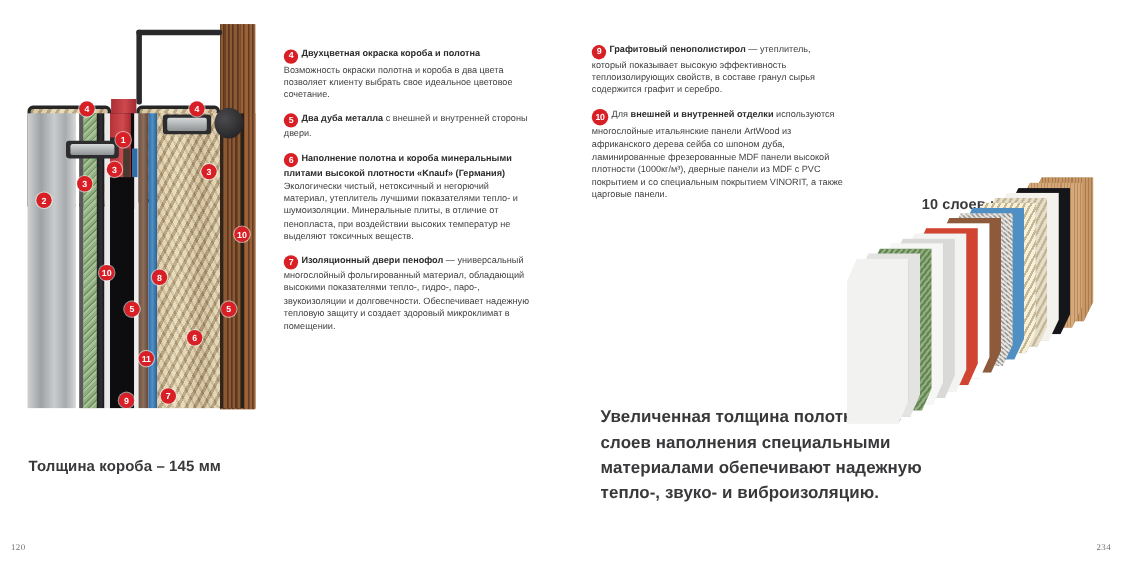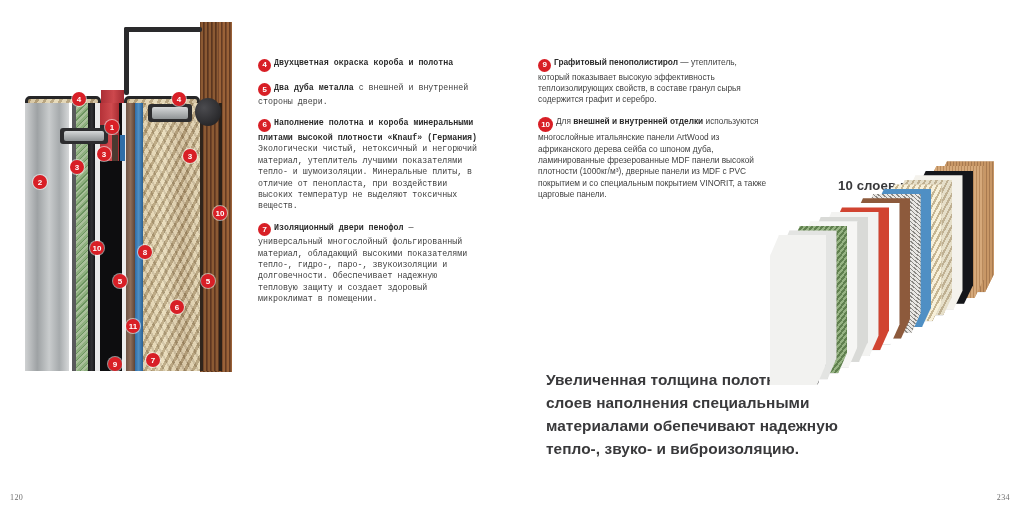--- a/index.html
+++ b/index.html
@@ -16,22 +16,22 @@
     width:13px;height:13px;border-radius:50%;
     background:#d81f26;color:#fff;
     font-size:8px;font-weight:bold;line-height:1;
     vertical-align:-2px;margin-right:3px;
     letter-spacing:-0.3px;
   }
   .badge.w2{width:15px;height:15px;font-size:8px;vertical-align:-3px;}
 
   
   .col{position:absolute;font-size:8.3px;line-height:11.4px;color:#3f3f3f;}
-  .col1{left:258px;top:57px;width:224px;font-family:Liberation Mono, monospace;}
-  .col2{left:538px;top:57px;width:232px;}
+  .col1{left:258px;top:43px;width:224px;}
+  .col2{left:538px;top:39px;width:232px;}
   .para{margin:0 0 10px 0;}
   .para:last-child{margin-bottom:0;}
   .para .hd{font-weight:bold;color:#2b2b2b;}
 
   
   .caption-left{
     position:absolute;left:26px;top:413px;width:260px;
     font-size:13.6px;font-weight:bold;line-height:21px;color:#39393b;
     letter-spacing:0.1px;
   }
@@ -190,21 +190,21 @@
         <div class="mk" style="left: 138px; top: 245px;">8</div>
         <div class="mk" style="left: 170px; top: 300px;">6</div>
         <div class="mk" style="left: 126px; top: 319px;">11</div>
         <div class="mk" style="left: 108px; top: 357px;">9</div>
         <div class="mk" style="left: 146px; top: 353px;">7</div>
       </div>
   </div>
 
   <div class="col col1">
     <p class="para">
-      <span class="badge">4</span><span class="hd">Двухцветная окраска короба и полотна</span><br>
+      <span class="badge">4</span><span class="hd">Двухцветная окраска короба и полотна</span><br><span>Возможность окраски полотна и короба в два цвета позволяет клиенту выбрать свое идеальное цветовое сочетание.</span>
     </p>
     <p class="para">
       <span class="badge">5</span><span class="hd">Два дуба металла</span><span> с внешней и внутренней стороны двери.</span>
     </p>
     <p class="para">
       <span class="badge">6</span><span class="hd">Наполнение полотна и короба минеральными плитами высокой плотности «Knauf» (Германия)</span><br><span>Экологически чистый, нетоксичный и негорючий материал, утеплитель лучшими показателями тепло- и шумоизоляции. Минеральные плиты, в отличие от пенопласта, при воздействии высоких температур не выделяют токсичных веществ.</span>
     </p>
     <p class="para">
       <span class="badge">7</span><span class="hd">Изоляционный двери пенофол</span><span> — универсальный многослойный фольгированный материал, обладающий высокими показателями тепло-, гидро-, паро-, звукоизоляции и долговечности. Обеспечивает надежную тепловую защиту и создает здоровый микроклимат в помещении.</span>
     </p>
@@ -213,20 +213,21 @@
   <div class="col col2">
     <p class="para">
       <span class="badge">9</span><span class="hd">Графитовый пенополистирол</span><span> — утеплитель, который показывает высокую эффективность теплоизолирующих свойств, в составе гранул сырья содержится графит и серебро.</span>
     </p>
     <p class="para">
       <span class="badge w2">10</span><span>Для </span><span class="hd">внешней и внутренней отделки</span><span> используются многослойные итальянские панели ArtWood из африканского дерева сейба со шпоном дуба, ламинированные фрезерованные MDF панели высокой плотности (1000кг/м³), дверные панели из MDF с PVC  покрытием и со специальным покрытием VINORIT, а также царговые панели.</span>
     </p>
   </div>
 
   <div class="caption-left">
+    <div>Толщина короба – 145 мм</div>
   </div>
 
   <div class="layers-title">10 слоев наполнения</div>
 
   <div class="caption-right">Увеличенная толщина полотна и 10 слоев наполнения специальными материалами обепечивают надежную тепло-, звуко- и виброизоляцию.</div>
 
   <div class="stack">
       <div class="slab" style="left: 0px; top: 20px; height: 150px; background: rgb(242, 242, 240); z-index: 40;"></div>
       <div class="slab" style="left: 10.5px; top: 15.4px; height: 148.8px; background: rgb(227, 228, 226); z-index: 39;"></div>
       <div class="slab" style="left: 21px; top: 10.8px; height: 147.6px; background: repeating-linear-gradient(128deg, rgba(60, 92, 44, 0.45) 0px, rgba(60, 92, 44, 0.45) 2px, rgba(180, 205, 160, 0.45) 2px, rgba(180, 205, 160, 0.45) 4px), rgb(125, 158, 108); z-index: 38;"></div>

